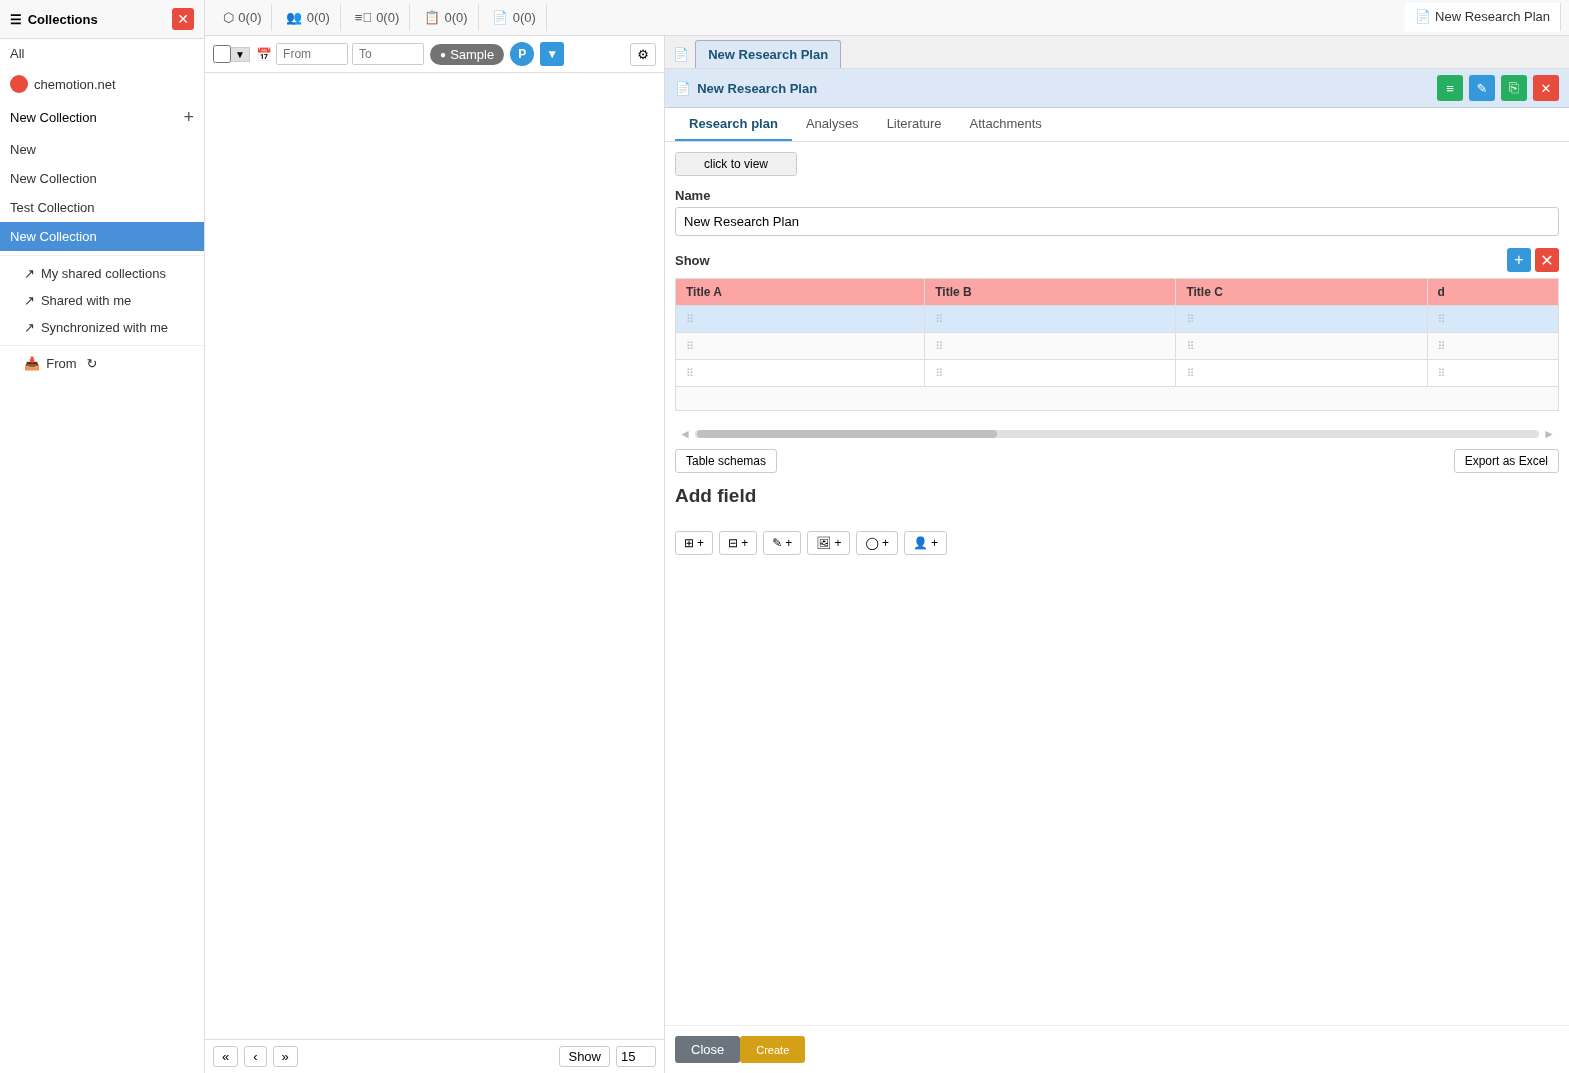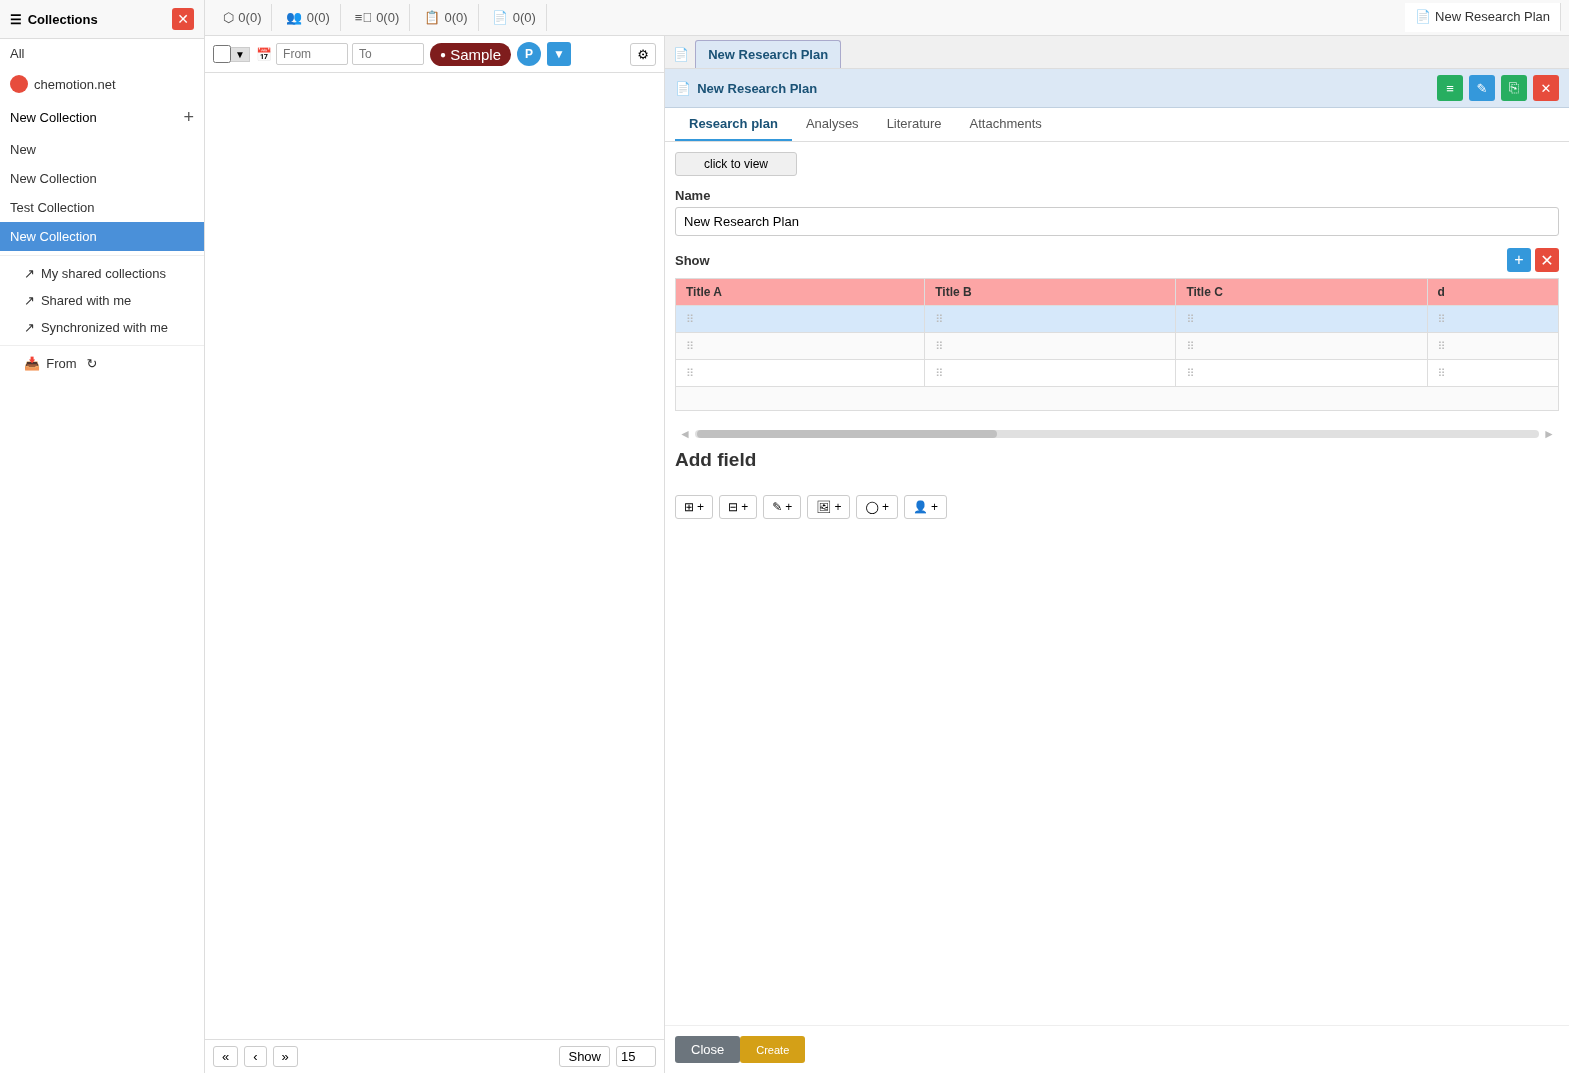--- a/index.html
+++ b/index.html
@@ -145,26 +145,26 @@
     }
     .date-filter { display: flex; align-items: center; gap: 4px; }
     .date-input {
       border: 1px solid #ccc;
       padding: 3px 6px;
       font-size: 12px;
       width: 72px;
       border-radius: 2px;
     }
     .sample-toggle {
-      background: #7f1d1d;
+      background: #737373;
       color: white;
       border: none;
       border-radius: 12px;
       padding: 3px 10px;
-      font-size: 15px;
+      font-size: 13px;
       cursor: pointer;
       display: flex; align-items: center; gap: 4px; justify-content: center;
     }
     .sample-toggle::before { content: '●'; font-size: 10px; }
     .p-btn {
       background: #3498db;
       color: white;
       border: none;
       border-radius: 50%;
       width: 24px; height: 24px;
@@ -711,20 +711,28 @@
             </div>
 
             <div style="display:flex; align-items:center; margin-bottom:8px;">
               <span style="color:#bbb; font-size:12px; padding:0 4px;">◄</span>
               <div style="flex:1; height:8px; background:#e0e0e0; border-radius:4px; position:relative;">
                 <div style="width:300px; height:8px; background:#c0c0c0; border-radius:4px; position:absolute; left:2px;"></div>
               </div>
               <span style="color:#bbb; font-size:12px; padding:0 4px;">►</span>
             </div>
 
+            <div class="table-actions-row">
+              <button class="table-schema-btn">
+                <span>Table schemas</span>
+              </button>
+              <button class="export-btn">
+                <span>Export as Excel</span>
+              </button>
+            </div>
           </div>
 
           
           <div class="add-field-section">
             <div class="add-field-label">Add field</div>
             <div class="add-field-buttons">
               <button class="add-field-btn">
                 <span>⊞</span>
                 <span>+</span>
               </button>

